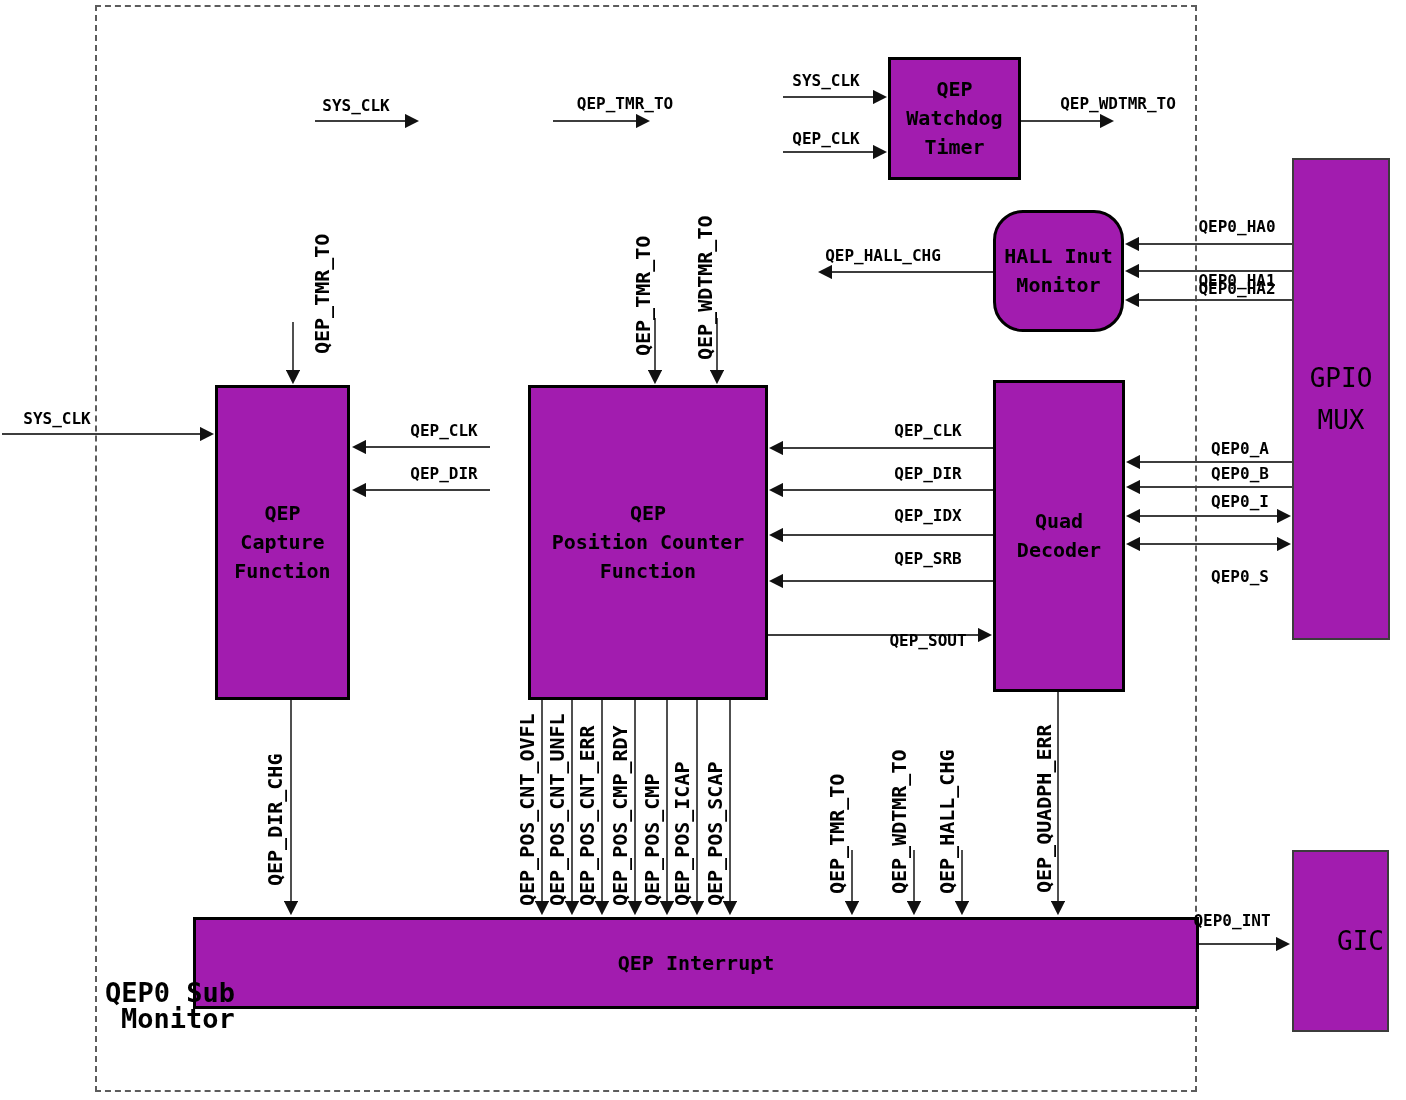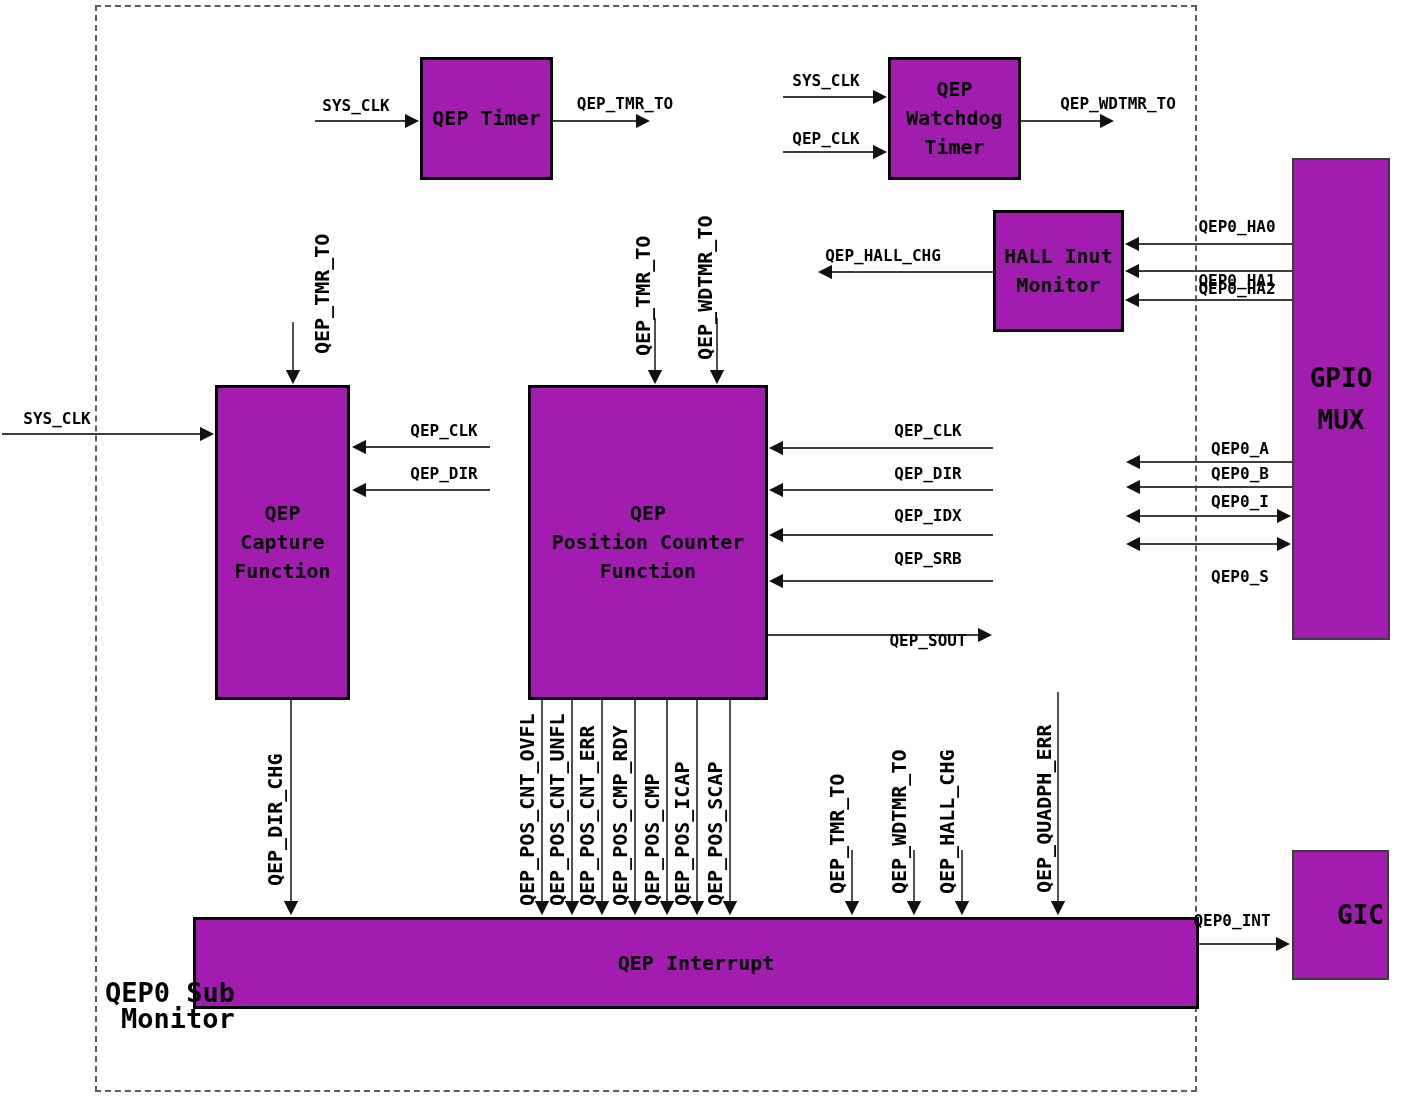--- a/index.html
+++ b/index.html
@@ -11,21 +11,21 @@
   #boundary {
     position:absolute; left:95px; top:5px; width:1102px; height:1087px;
     border:2px dashed #5c5c5c;
   }
   svg.wires { position:absolute; left:0; top:0; }
   .block {
     position:absolute; border:3px solid #000; background:#a21caf;
     display:flex; flex-direction:column; align-items:center; justify-content:center;
     font-weight:bold; font-size:20px; line-height:29px; text-align:center; white-space:nowrap;
   }
-  .block.thin { border:2px solid #3c3c3c; font-weight:bold; font-size:26px; line-height:42px; }
+  .block.thin { border:2px solid #3c3c3c; font-weight:normal; font-size:26px; line-height:42px; }
   .sig {
     position:absolute; font-weight:bold; font-size:16px; line-height:22px;
     transform:translateX(-50%); white-space:nowrap;
   }
   .vsig {
     position:absolute; font-weight:bold; font-size:20px; height:22px; line-height:22px;
     transform-origin:0 0; transform:rotate(-90deg); white-space:nowrap;
   }
   #module-label {
     position:absolute; left:105px; top:980px; font-weight:bold; font-size:27px; line-height:26px;
@@ -88,31 +88,28 @@
       <line x1="730" y1="700" x2="730" y2="913" marker-end="url(#ah)"></line>
       <line x1="852" y1="850" x2="852" y2="913" marker-end="url(#ah)"></line>
       <line x1="914" y1="850" x2="914" y2="913" marker-end="url(#ah)"></line>
       <line x1="962" y1="850" x2="962" y2="913" marker-end="url(#ah)"></line>
       <line x1="1058" y1="692" x2="1058" y2="913" marker-end="url(#ah)"></line>
 
       <line x1="1126" y1="944" x2="1288" y2="944" marker-end="url(#ah)"></line>
     </g>
   </svg>
 
-  <div class="block" style="left:420px; top:57px; width:133px; height:123px;">
-    <div>QEP Timer</div>
-  </div>
 
   <div class="block" style="left:888px; top:57px; width:133px; height:123px;">
     <div>QEP</div>
     <div>Watchdog</div>
     <div>Timer</div>
   </div>
 
-  <div class="block" style="left:993px; top:210px; width:131px; height:122px;">
+  <div class="block" style="left:993px; top:210px; width:131px; height:122px;border-radius:30px;">
     <div>HALL Inut</div>
     <div>Monitor</div>
   </div>
 
   <div class="block thin" style="left:1292px; top:158px; width:98px; height:482px;">
     <div>GPIO</div>
     <div>MUX</div>
   </div>
 
   <div class="block" style="left:215px; top:385px; width:135px; height:315px;">
@@ -120,26 +117,30 @@
     <div>Capture</div>
     <div>Function</div>
   </div>
 
   <div class="block" style="left:528px; top:385px; width:240px; height:315px;">
     <div>QEP</div>
     <div>Position Counter</div>
     <div>Function</div>
   </div>
 
+  <div class="block" style="left:993px; top:380px; width:132px; height:312px;">
+    <div>Quad</div>
+    <div>Decoder</div>
+  </div>
 
   <div class="block" style="left:193px; top:917px; width:1006px; height:92px;">
     <div>QEP Interrupt</div>
   </div>
 
-  <div class="block thin" style="left:1292px; top:850px; width:97px; height:130px;padding-left:40px;">
+  <div class="block thin" style="left:1292px; top:850px; width:97px; height:182px;padding-left:40px;">
     <div>GIC</div>
   </div>
 
   <div class="sig" style="left:356px; top:95px;">SYS_CLK</div>
   <div class="sig" style="left:625px; top:93px;">QEP_TMR_TO</div>
   <div class="sig" style="left:826px; top:70px;">SYS_CLK</div>
   <div class="sig" style="left:826px; top:128px;">QEP_CLK</div>
   <div class="sig" style="left:1118px; top:93px;">QEP_WDTMR_TO</div>
   <div class="sig" style="left:883px; top:245px;">QEP_HALL_CHG</div>
   <div class="sig" style="left:1237px; top:216px;">QEP0_HA0</div>

